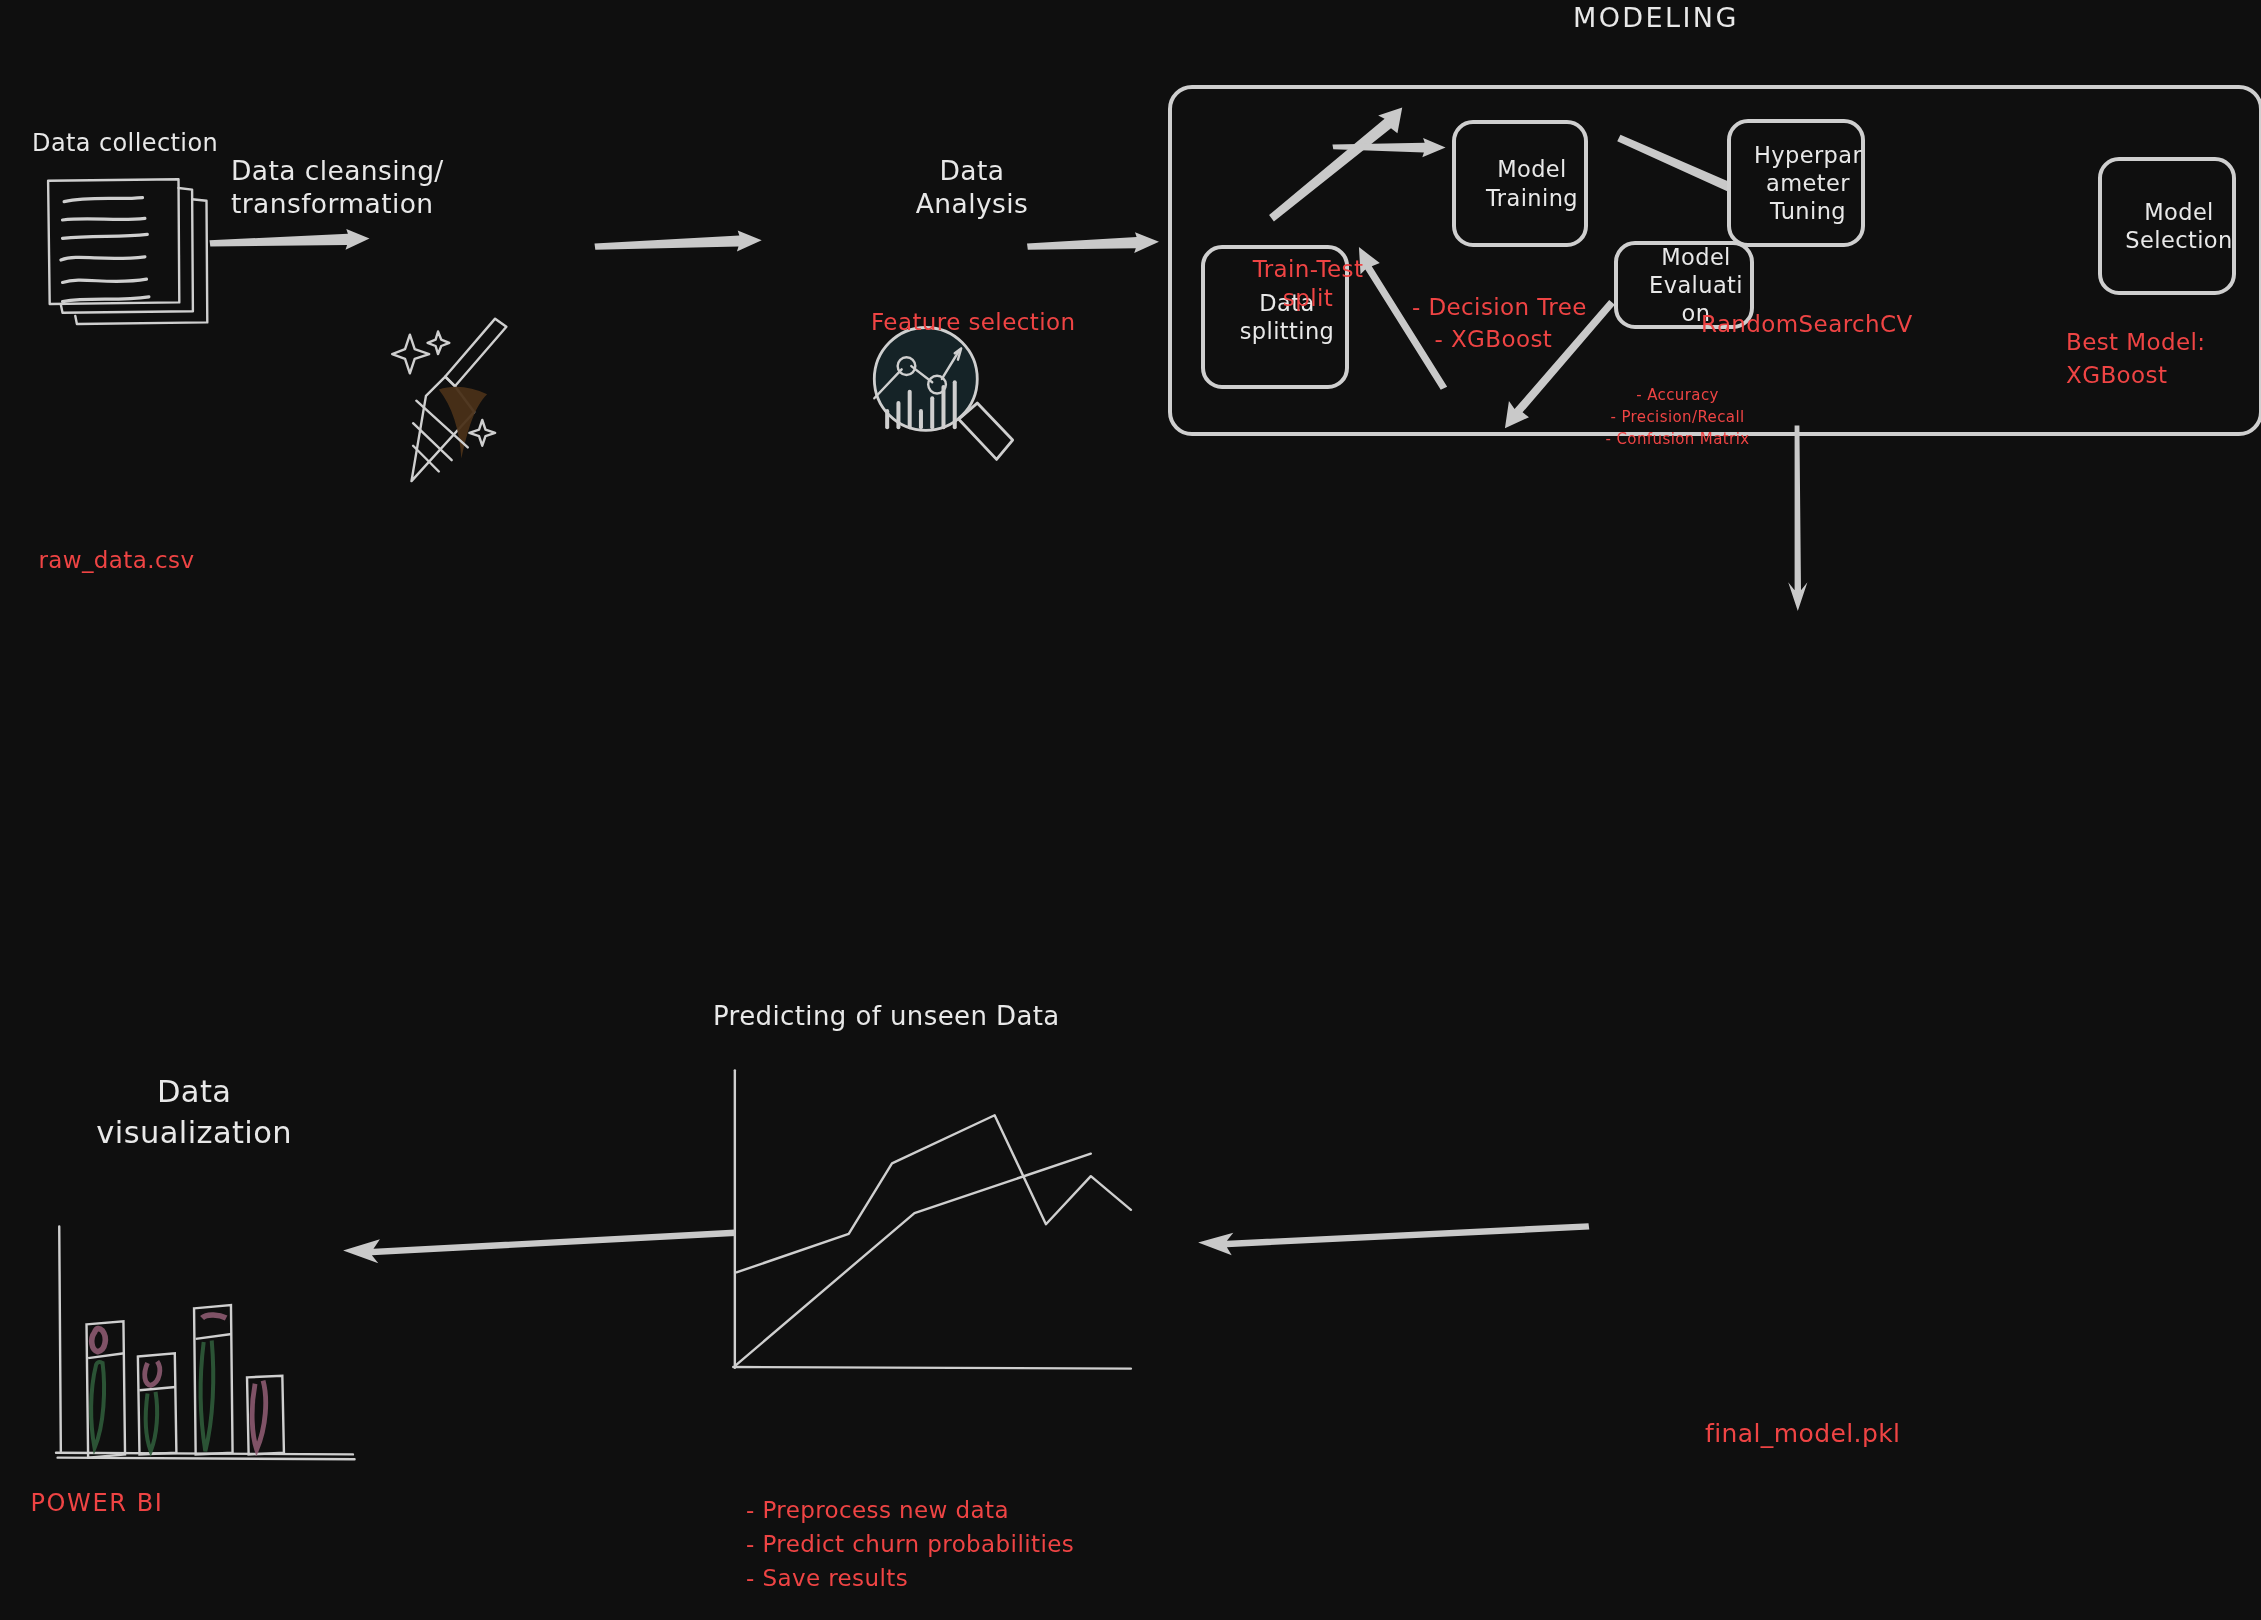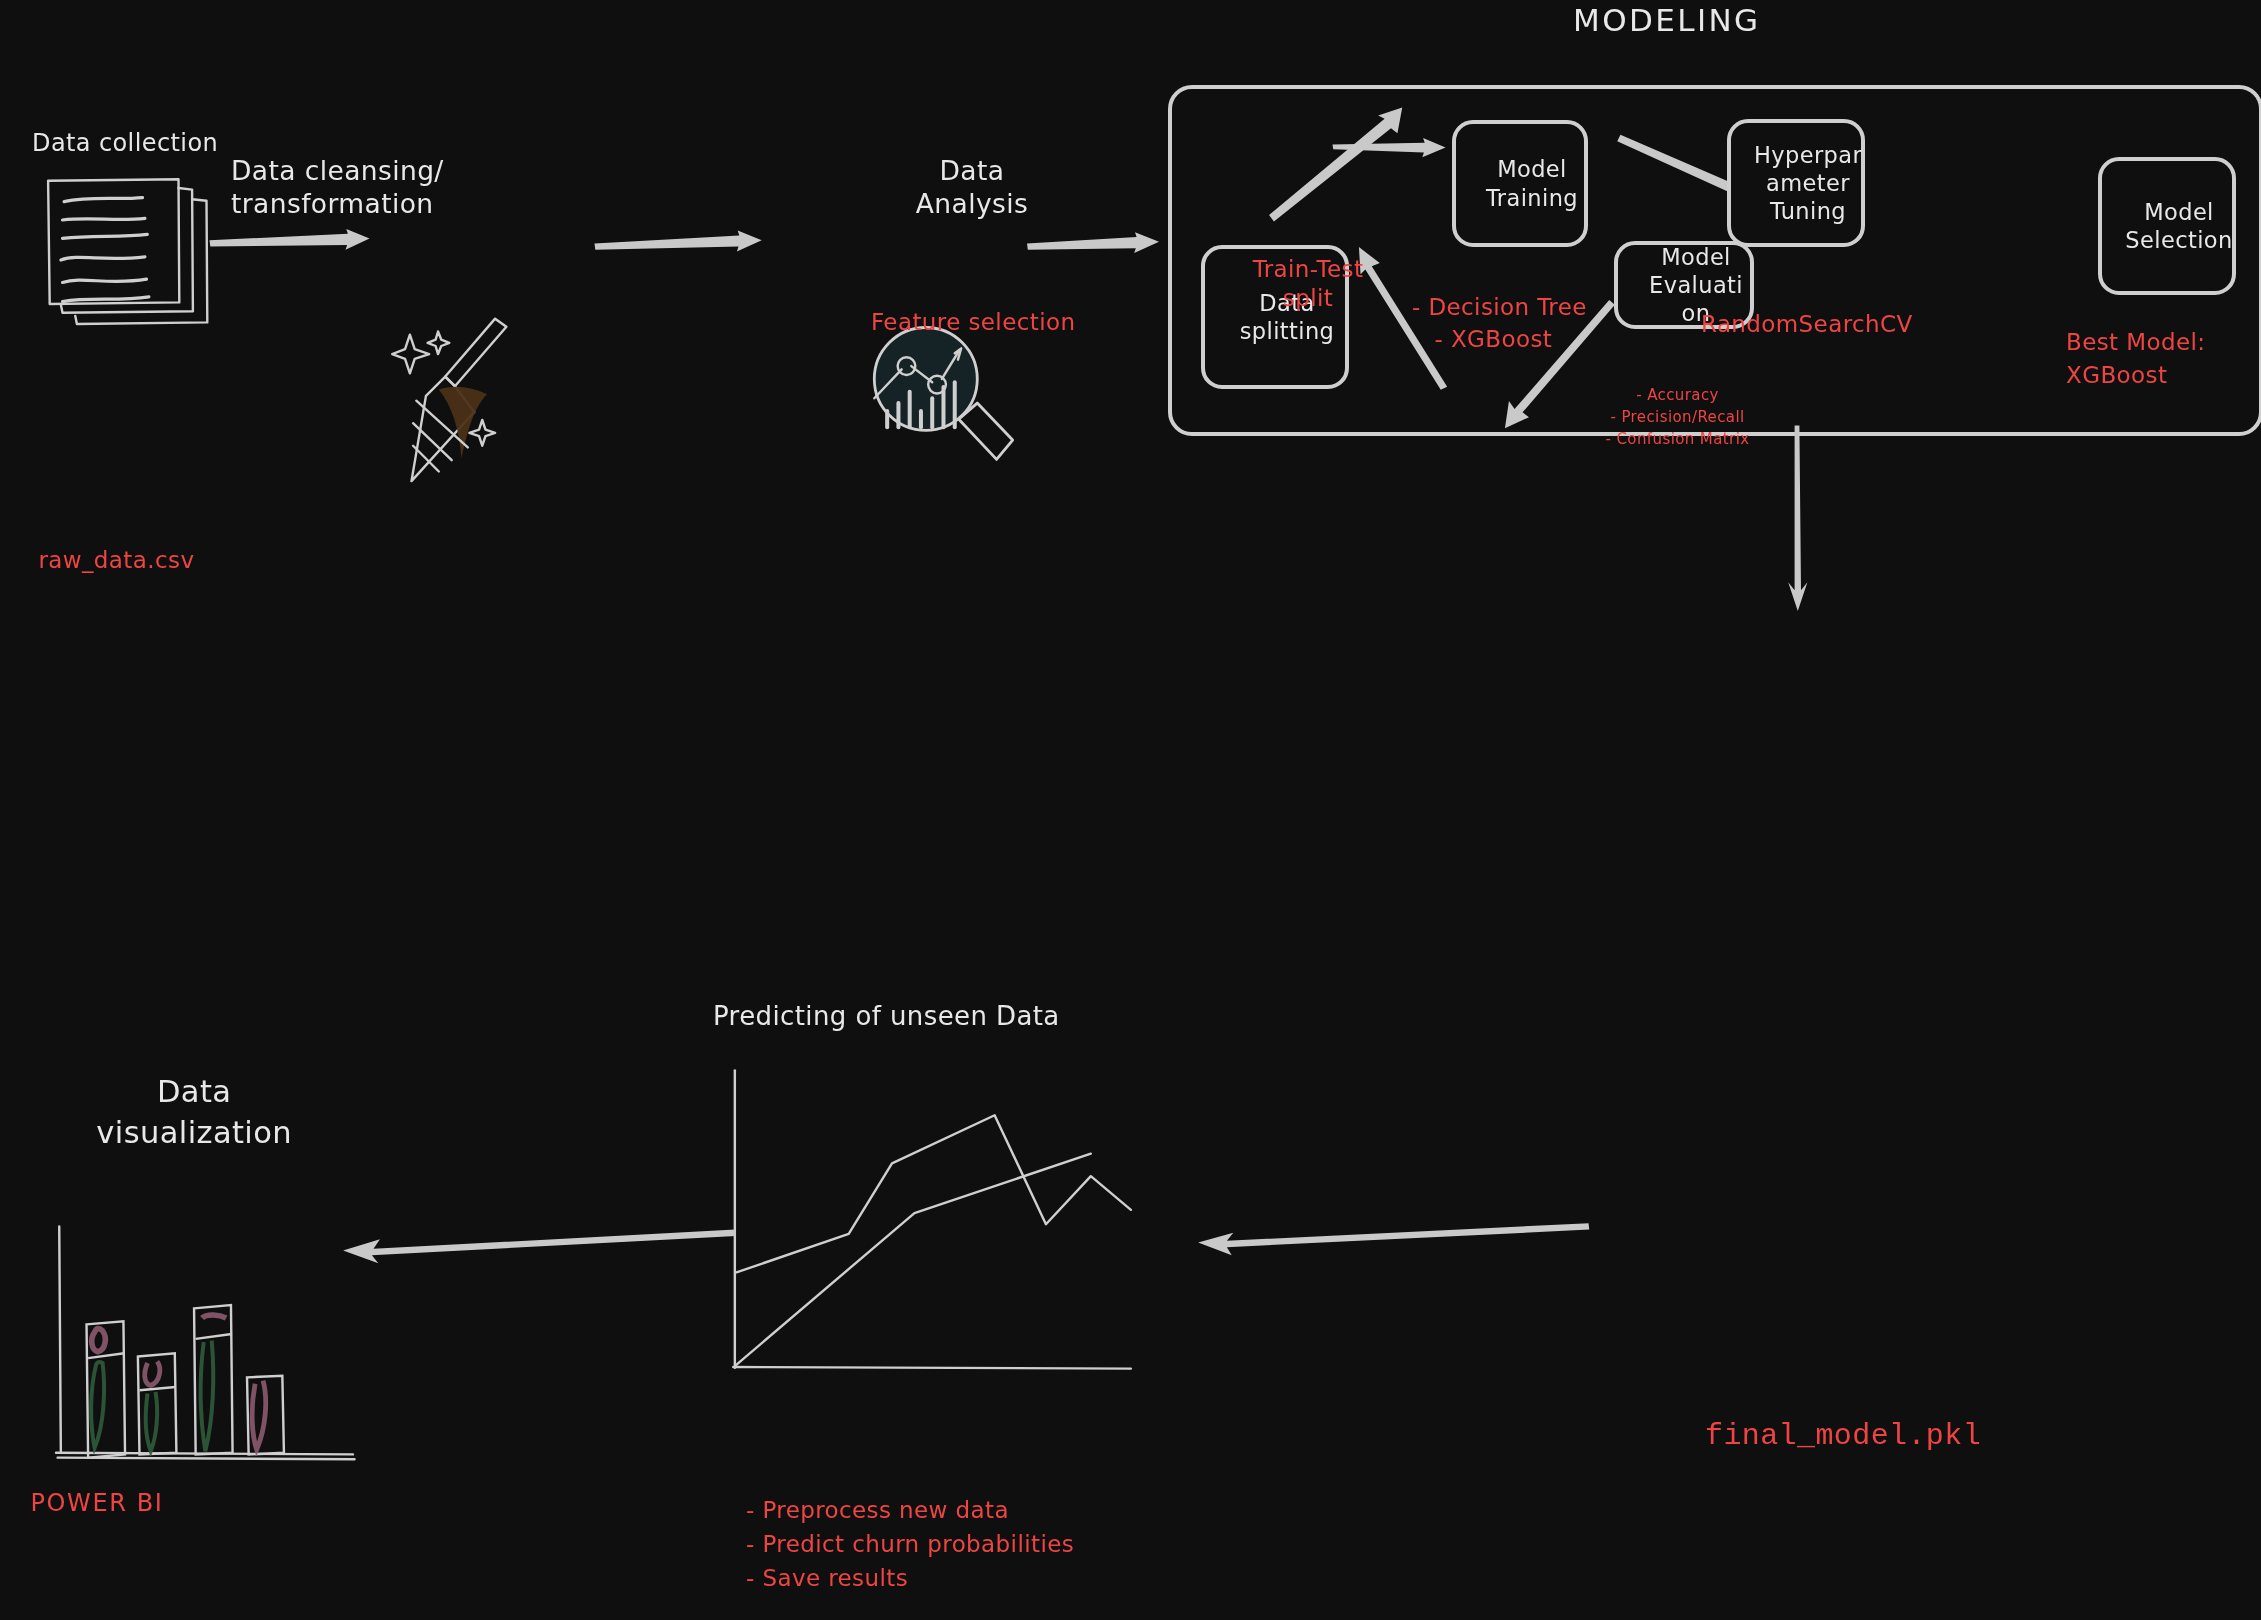--- a/index.html
+++ b/index.html
@@ -100,21 +100,21 @@
   </div>
 
   <div class="abs hand blue lbl" style="left:847px;top:308px;font-size:23px;" data-name="feature-selection-caption">Feature selection</div>
 
   <div class="abs" style="left:1023px;top:205px;" data-name="arrow-analysis-to-modeling">
     <svg width="148" height="80" viewBox="0 0 185 100">
       <path class="arrowfill" d="M5 48 L142 40 L140 34 L170 46 L139 60 L141 54 L6 56 Z"></path>
     </svg>
   </div>
 
-  <div class="abs hand" style="left:1573px;top:1.6px;font-size:31px;letter-spacing:2.4px;" data-name="modeling-title">MODELING</div>
+  <div class="abs hand" style="left:1573px;top:1.6px;font-size:27px;letter-spacing:2.4px;" data-name="modeling-title">MODELING</div>
 
   <div class="abs" style="left:1168px;top:85px;width:1087px;height:343px;border:4px solid #cfcfcf;border-radius:24px;" data-name="modeling-group-box"></div>
 
   <div class="abs" style="left:1168px;top:85px;" data-name="modeling-connectors">
     <svg width="1091" height="345" viewBox="0 0 1360 430">
 
       <path class="arrowfill" d="M126 162 L270 42 L262 38 L292 28 L286 60 L278 54 L132 170 Z"></path>
 
       <path class="arrowfill" d="M205 74 L320 72 L318 66 L346 78 L317 90 L319 84 L206 80 Z"></path>
 
@@ -172,21 +172,21 @@
     <div data-name="metric-item-3">- Confusion Matrix</div>
   </div>
 
   <div class="abs" style="left:1777px;top:425px;" data-name="arrow-modeling-to-final-model">
     <svg width="72" height="193" viewBox="0 0 90 240">
       <path class="arrowfill" d="M22 0 L28 0 L30 206 L38 196 L26 232 L14 196 L22 206 Z"></path>
     </svg>
   </div>
 
 
-  <div class="abs hand blue" style="left:1705px;top:1419px;font-size:30px;font-family:Liberation Mono, monospace;" data-name="final-model-file-caption">final_model.pkl</div>
+  <div class="abs hand blue" style="left:1705px;top:1419px;font-size:25px;" data-name="final-model-file-caption">final_model.pkl</div>
 
   <div class="abs" style="left:1188px;top:1196px;" data-name="arrow-final-model-to-prediction">
     <svg width="409" height="72" viewBox="0 0 510 90">
       <path class="arrowfill" d="M500 34 L48 56 L56 46 L12 58 L54 74 L48 64 L501 42 Z"></path>
     </svg>
   </div>
 
   <div class="abs hand" style="left:396px;top:1015px;font-size:26px;" data-name="prediction-title">Predicting of unseen Data</div>
 
   <div class="abs" style="left:714px;top:1067px;" data-name="prediction-line-chart">

